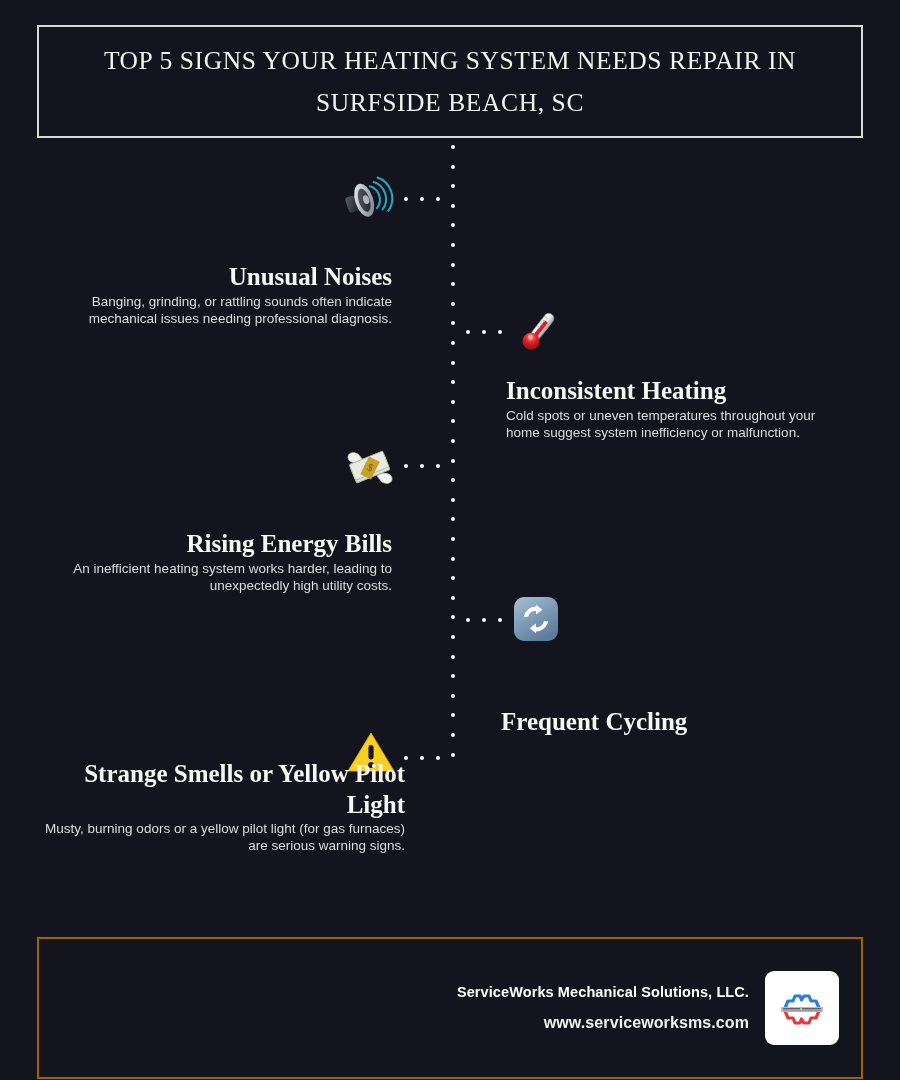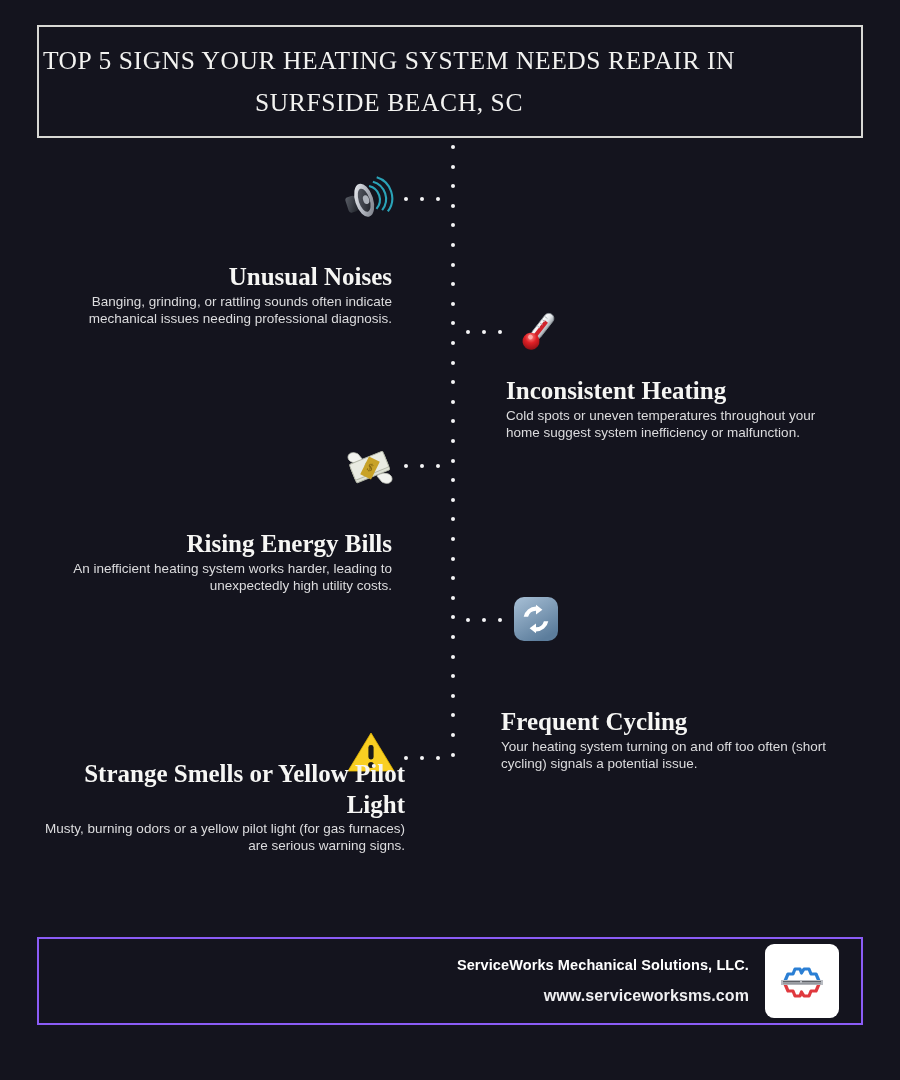--- a/index.html
+++ b/index.html
@@ -20,21 +20,21 @@
   
   #header-box {
     position: absolute;
     left: 37px;
     top: 25px;
     width: 826px;
     height: 113px;
     border: 2px solid #d8d8d4;
     display: flex;
     align-items: center;
-    justify-content: flex-start;
+    justify-content: center;
   }
   #header-title {
     font-family: "Liberation Serif", serif;
     font-size: 25.5px;
     letter-spacing: 0.6px;
     line-height: 1.62;
     text-align: center;
     color: #f2f2f0;
     text-transform: uppercase;
     width: 700px;
@@ -101,22 +101,22 @@
     justify-content: center;
   }
   .icon-wrap svg { display: block; }
 
   
   #footer-box {
     position: absolute;
     left: 37px;
     top: 937px;
     width: 826px;
-    height: 88px;
-    border: 2px solid #8b5cf6;
+    height: 142px;
+    border: 2px solid #a16207;
   }
   #footer-inner {
     position: absolute;
     right: 22px;
     top: 0;
     height: 100%;
     display: flex;
     align-items: center;
     gap: 16px;
   }
@@ -301,21 +301,20 @@
     </g>
   </svg>
 </div>
 <div class="connector" style="left:466px; top:618px; width:48px;">
   <span class="hdot" style="left: 0px; background: rgb(244, 244, 246);"></span>
   <span class="hdot" style="left: 16px; background: rgb(244, 244, 246);"></span>
   <span class="hdot" style="left: 32px; background: rgb(244, 244, 246);"></span>
 </div>
 <div class="item right" style="left:501px; top:707px; width:340px;">
   <div class="item-title">Frequent Cycling</div>
-  <div class="item-desc">Your heating system turning on and off too often (short cycling) signals a potential issue.</div>
 </div>
 
 <div class="icon-wrap" style="left:345px; top:726px;">
   <svg width="52" height="52" viewBox="0 0 52 52">
     <path d="M26 7 L49 45 L3 45 Z" fill="#f9cf22" stroke="#e6b800" stroke-width="0.8" stroke-linejoin="round"></path>
     <rect x="23.4" y="19" width="5.2" height="14.5" rx="2.4" fill="#1a1a1a"></rect>
     <circle cx="26" cy="39" r="2.9" fill="#1a1a1a"></circle>
   </svg>
 </div>
 <div class="connector" style="left:404px; top:756px; width:48px;">

